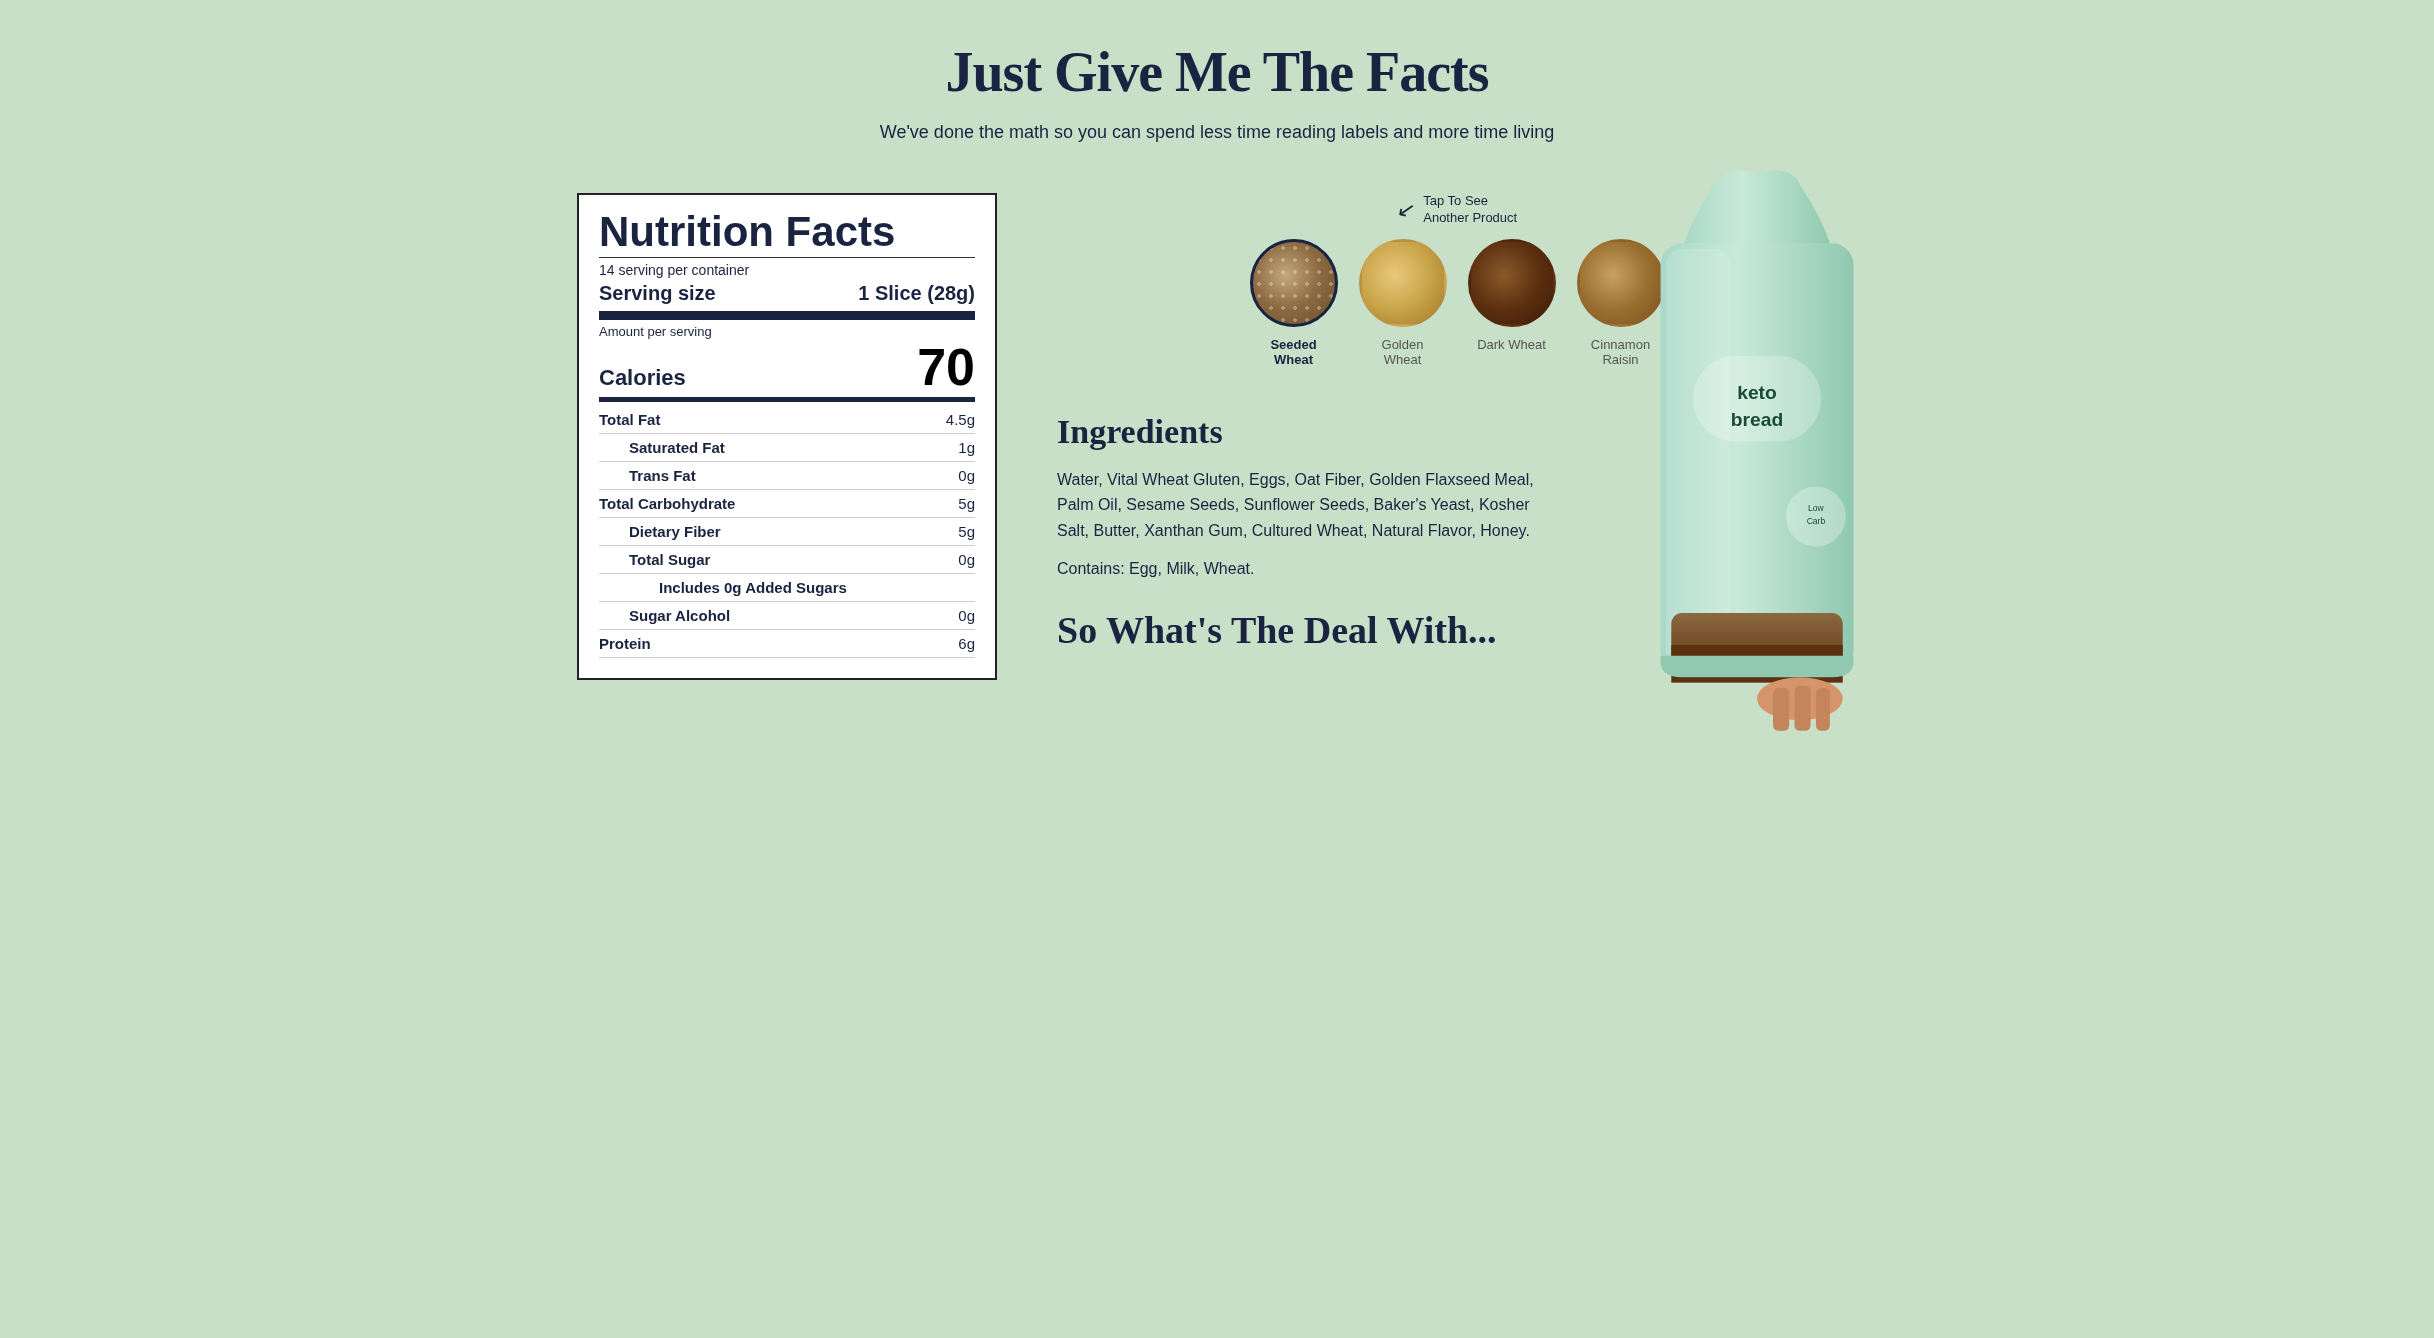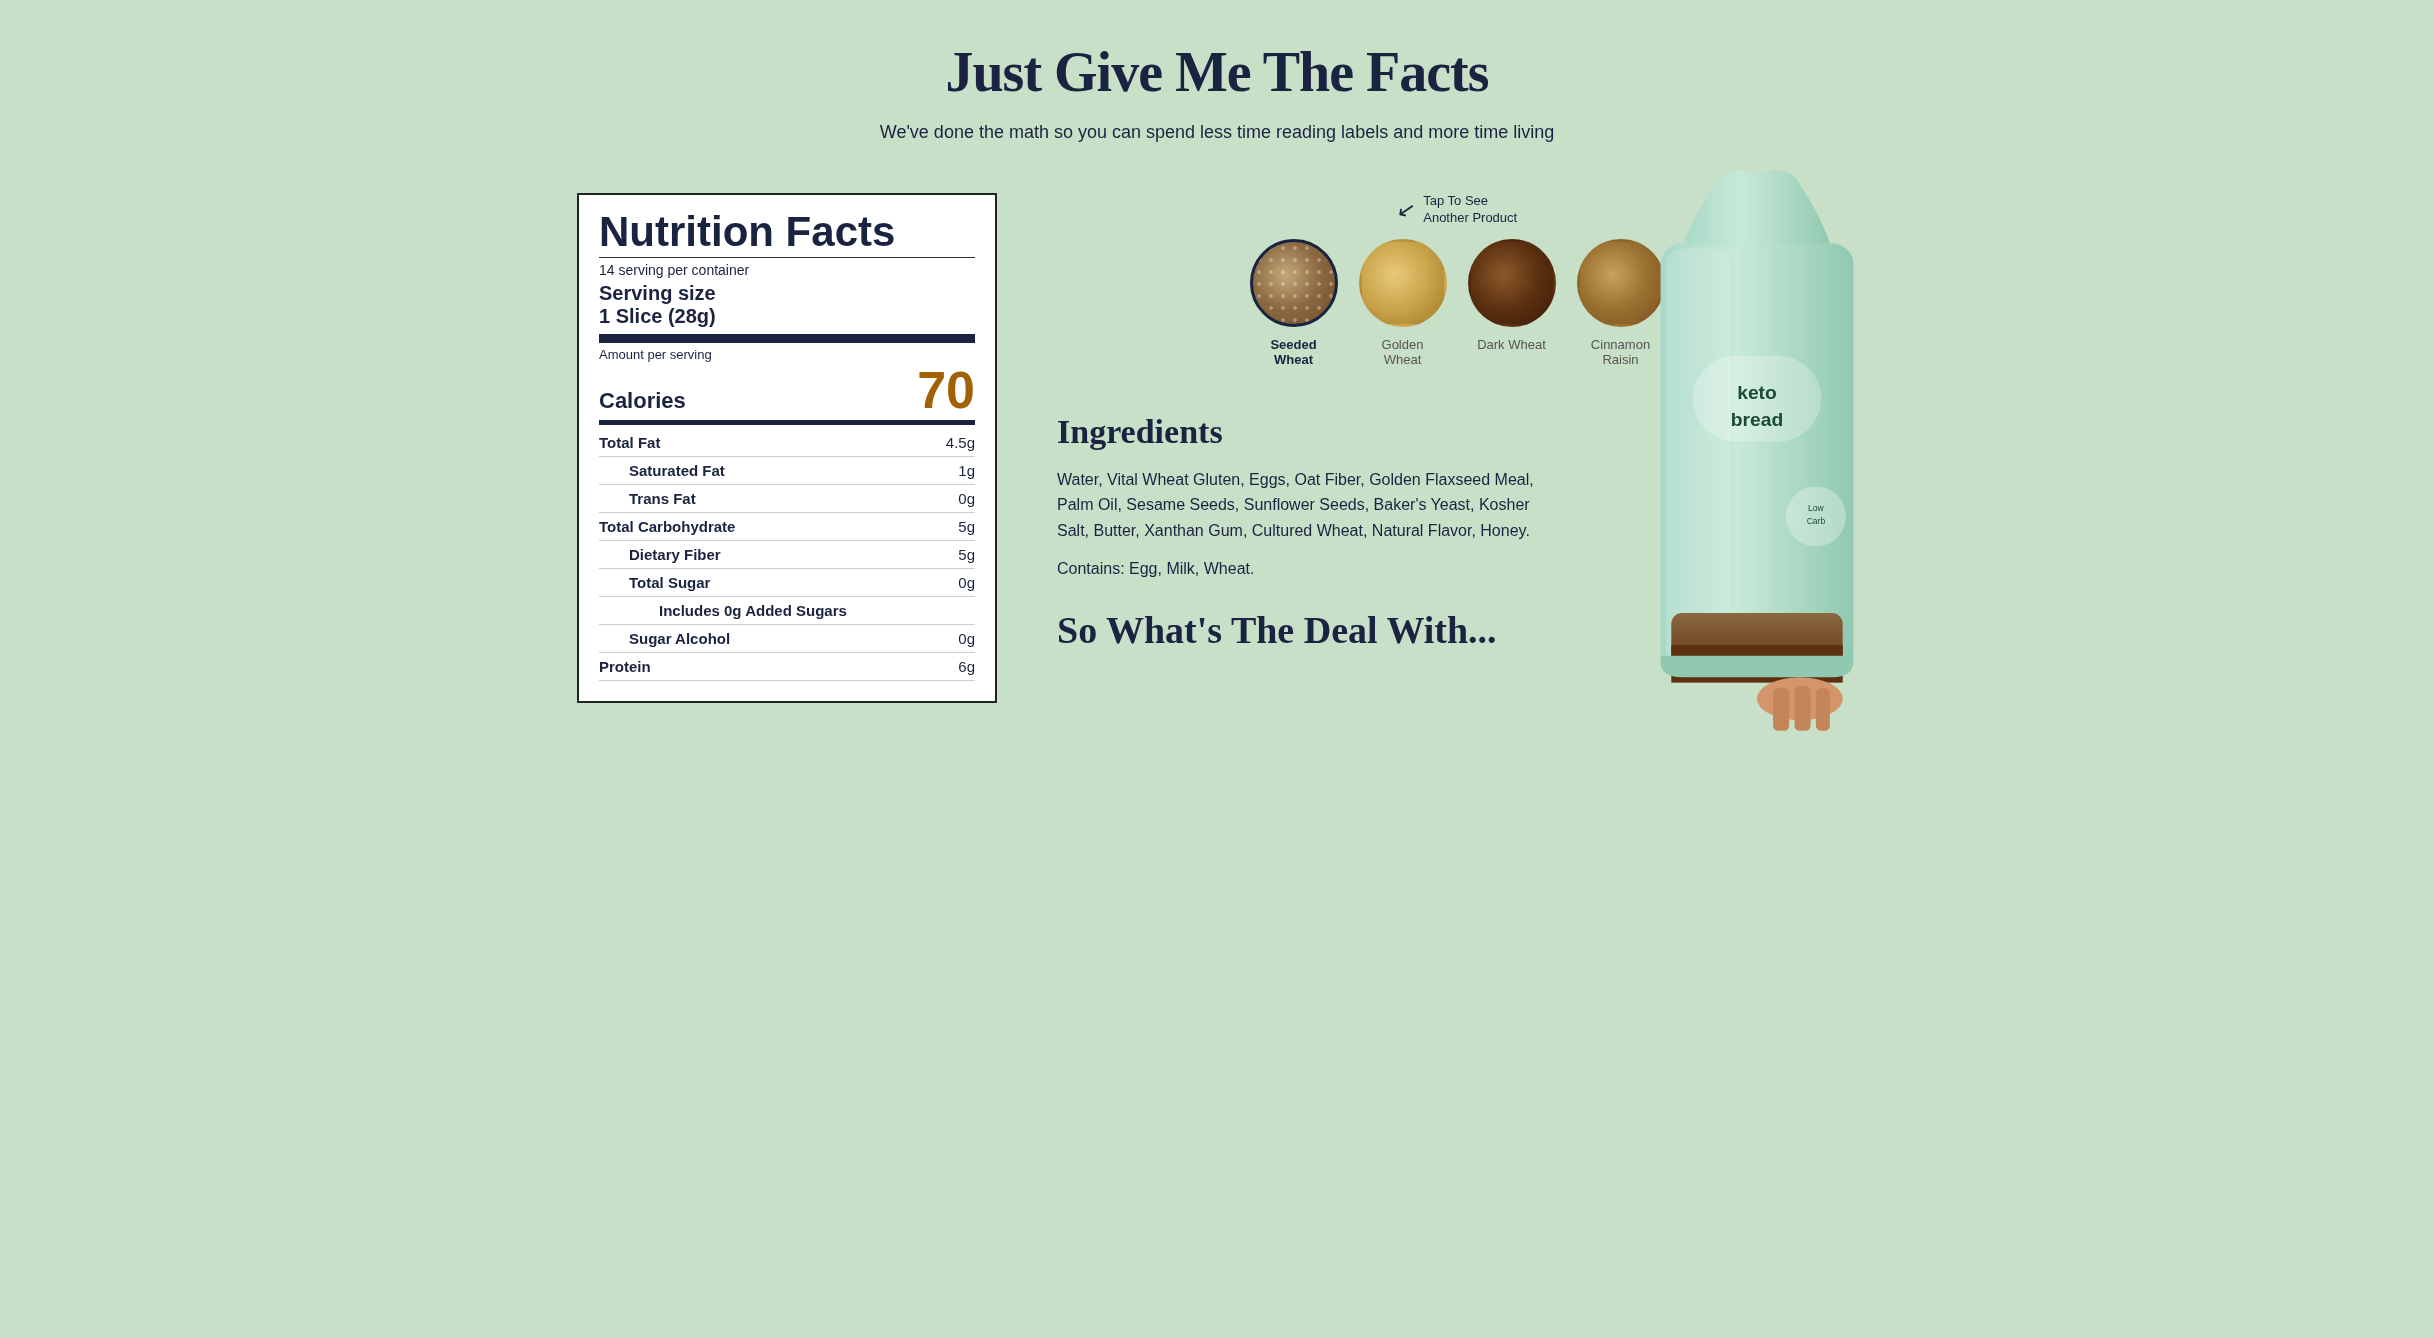--- a/index.html
+++ b/index.html
@@ -63,21 +63,20 @@
     }
     .nf-servings {
       font-size: 14px;
       color: #1a2340;
       margin-bottom: 4px;
     }
     .nf-serving-size-row {
       display: flex;
       justify-content: space-between;
       align-items: baseline;
-      flex-direction: column;
     }
     .nf-serving-label {
       font-size: 20px;
       font-weight: 800;
       color: #1a2340;
     }
     .nf-serving-value {
       font-size: 20px;
       font-weight: 800;
       color: #1a2340;
@@ -99,21 +98,21 @@
       margin-bottom: 0px;
     }
     .nf-calories-label {
       font-size: 22px;
       font-weight: 800;
       color: #1a2340;
     }
     .nf-calories-value {
       font-size: 52px;
       font-weight: 900;
-      color: #a16207;
+      color: #000000;
       line-height: 1;
     }
     .nf-medium-bar {
       border: none;
       border-top: 5px solid #1a2340;
       margin: 4px 0;
     }
     .nf-row {
       display: flex;
       justify-content: space-between;

